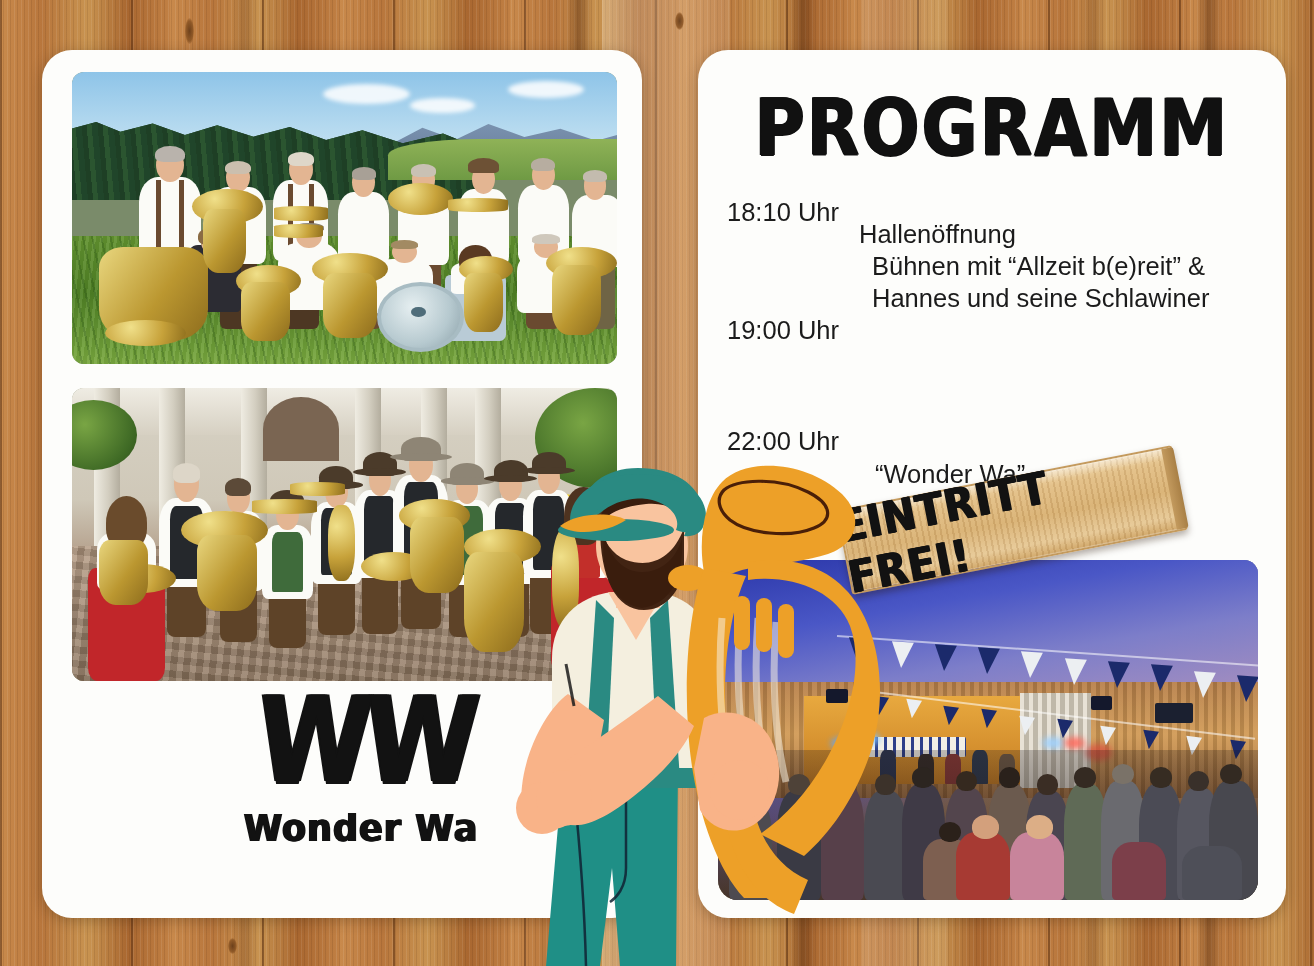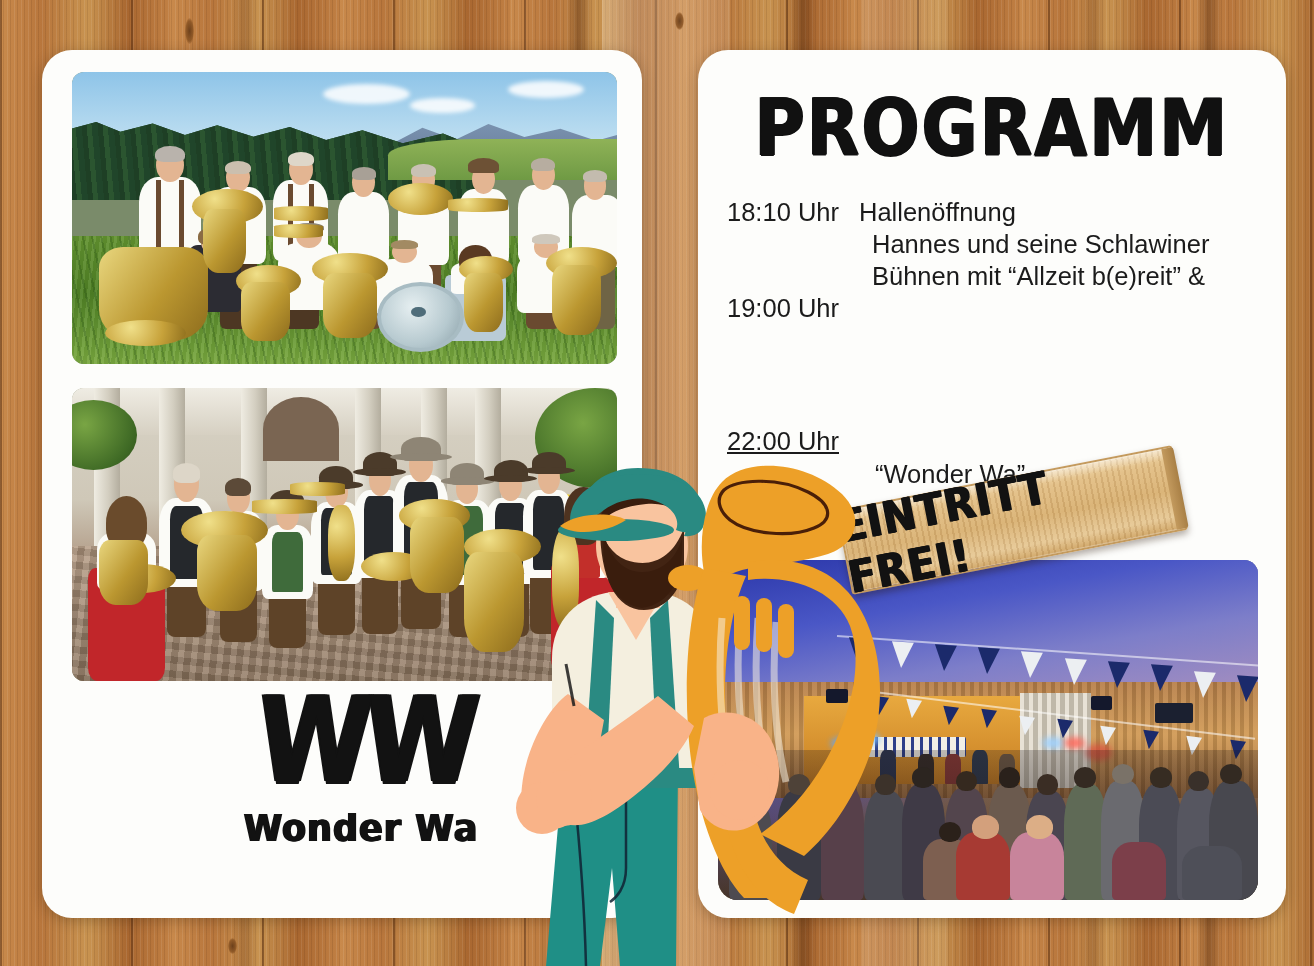--- a/index.html
+++ b/index.html
@@ -183,27 +183,27 @@
     transform:scaleY(1.18) scaleX(1.02);
     transform-origin:center top;
     text-shadow:1px 0 0 #111, -1px 0 0 #111, 0 1px 0 #111;
   }
   #schedule{
     position:absolute; left:727px; top:196px; width:552px;
     font-size:25.5px; color:#1b1b1b; line-height:1.26;
   }
   .sch-row{ display:flex; }
   .sch-time{ width:132px; flex:0 0 132px; white-space:nowrap; }
-  .sch-desc{ flex:1 1 auto; }
+  .sch-desc{ flex:1 1 auto;margin-top:22px; }
   .sch-cont{ padding-left:145px; }
   #schedule-late{
     position:absolute; left:727px; top:425px; width:560px;
     font-size:25.5px; color:#1b1b1b; line-height:1.3;
   }
-  #schedule-late .sch-time{ width:136px; flex:0 0 136px;text-decoration:underline; }
+  #schedule-late .sch-time{ width:136px; flex:0 0 136px; }
   #schedule-late .sch-cont{ padding-left:148px; }
 
   
   #sign-eintritt{
     position:absolute; left:841px; top:477px; width:342px; height:86px;
     transform:rotate(-11deg);
   }
   .sign-plank{
     position:absolute; inset:0; border-radius:3px;
     background:
@@ -510,22 +510,22 @@
 
 <div class="card" id="card-right"></div>
 
 <div id="programm-title">PROGRAMM</div>
 
 <div id="schedule">
   <div class="sch-row">
     <span class="sch-time">18:10 Uhr</span>
     <span class="sch-desc">Hallenöffnung</span>
   </div>
+  <div class="sch-cont">Bühnen mit “Allzeit b(e)reit” &amp;</div>
   <div class="sch-cont">Hannes und seine Schlawiner</div>
-  <div class="sch-cont">Bühnen mit “Allzeit b(e)reit” &amp;</div>
   <div class="sch-row">
     <span class="sch-time">19:00 Uhr</span>
   </div>
 </div>
 
 <div id="schedule-late">
   <div class="sch-row">
     <span class="sch-time">22:00 Uhr</span>
   </div>
   <div class="sch-cont">“Wonder Wa”</div>

